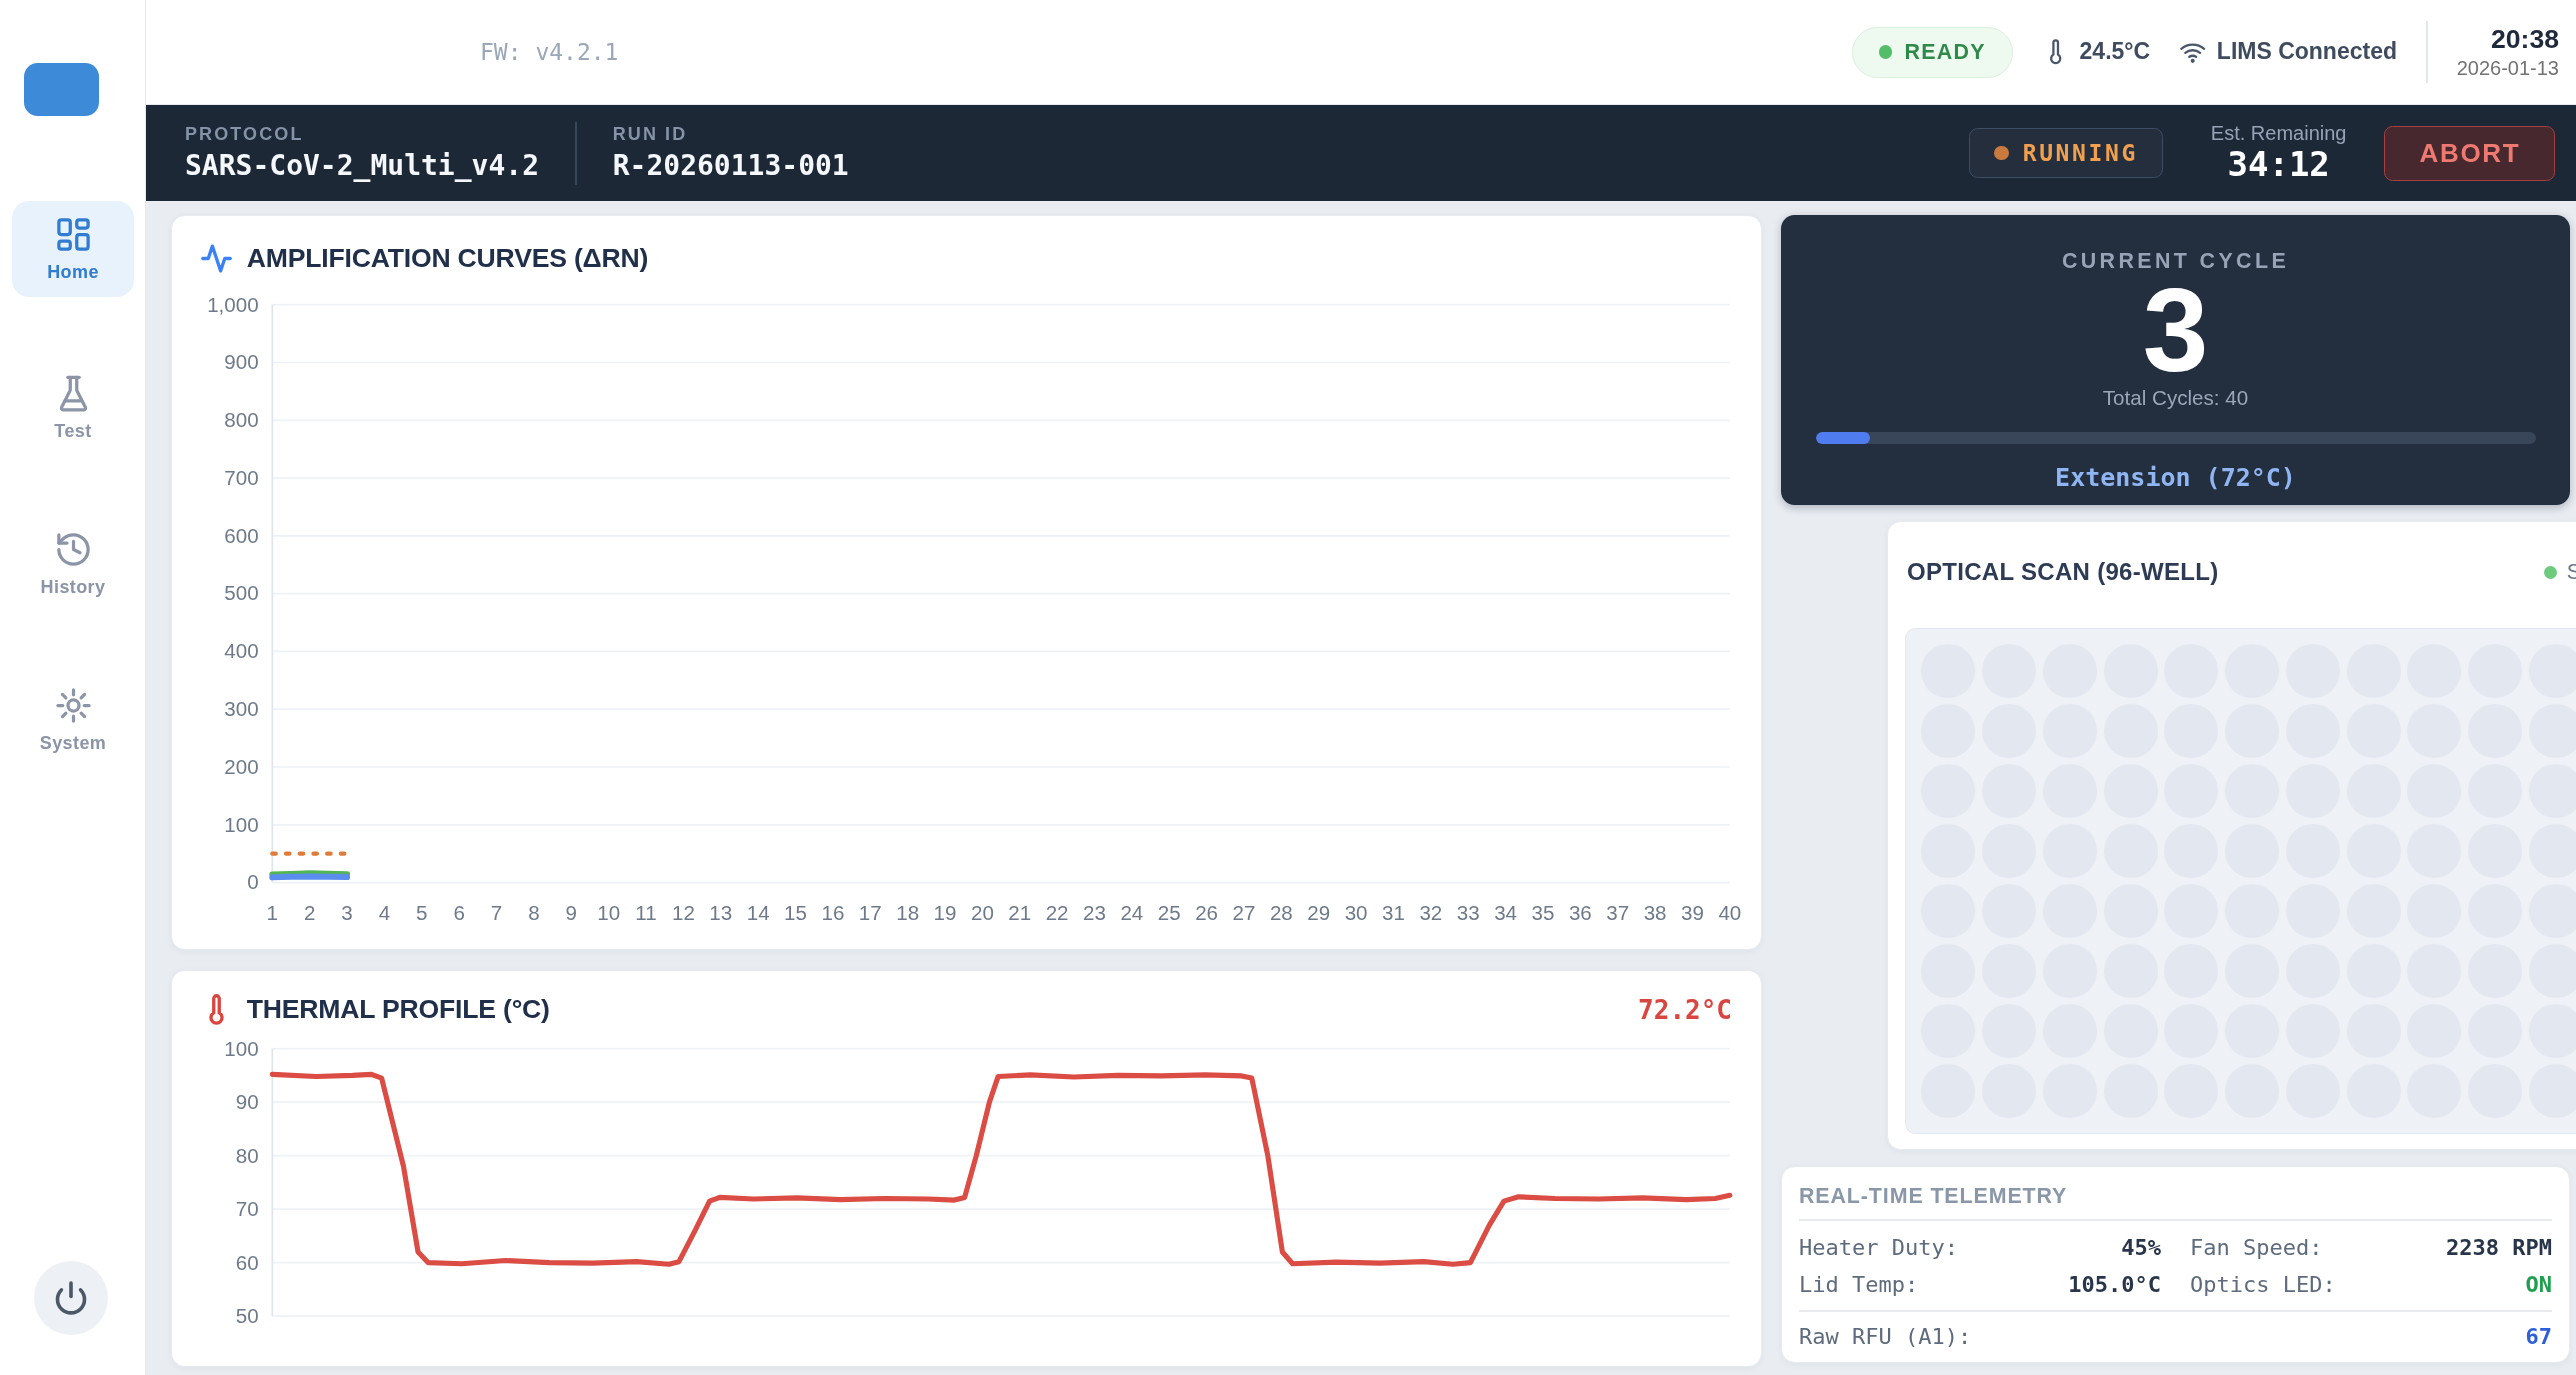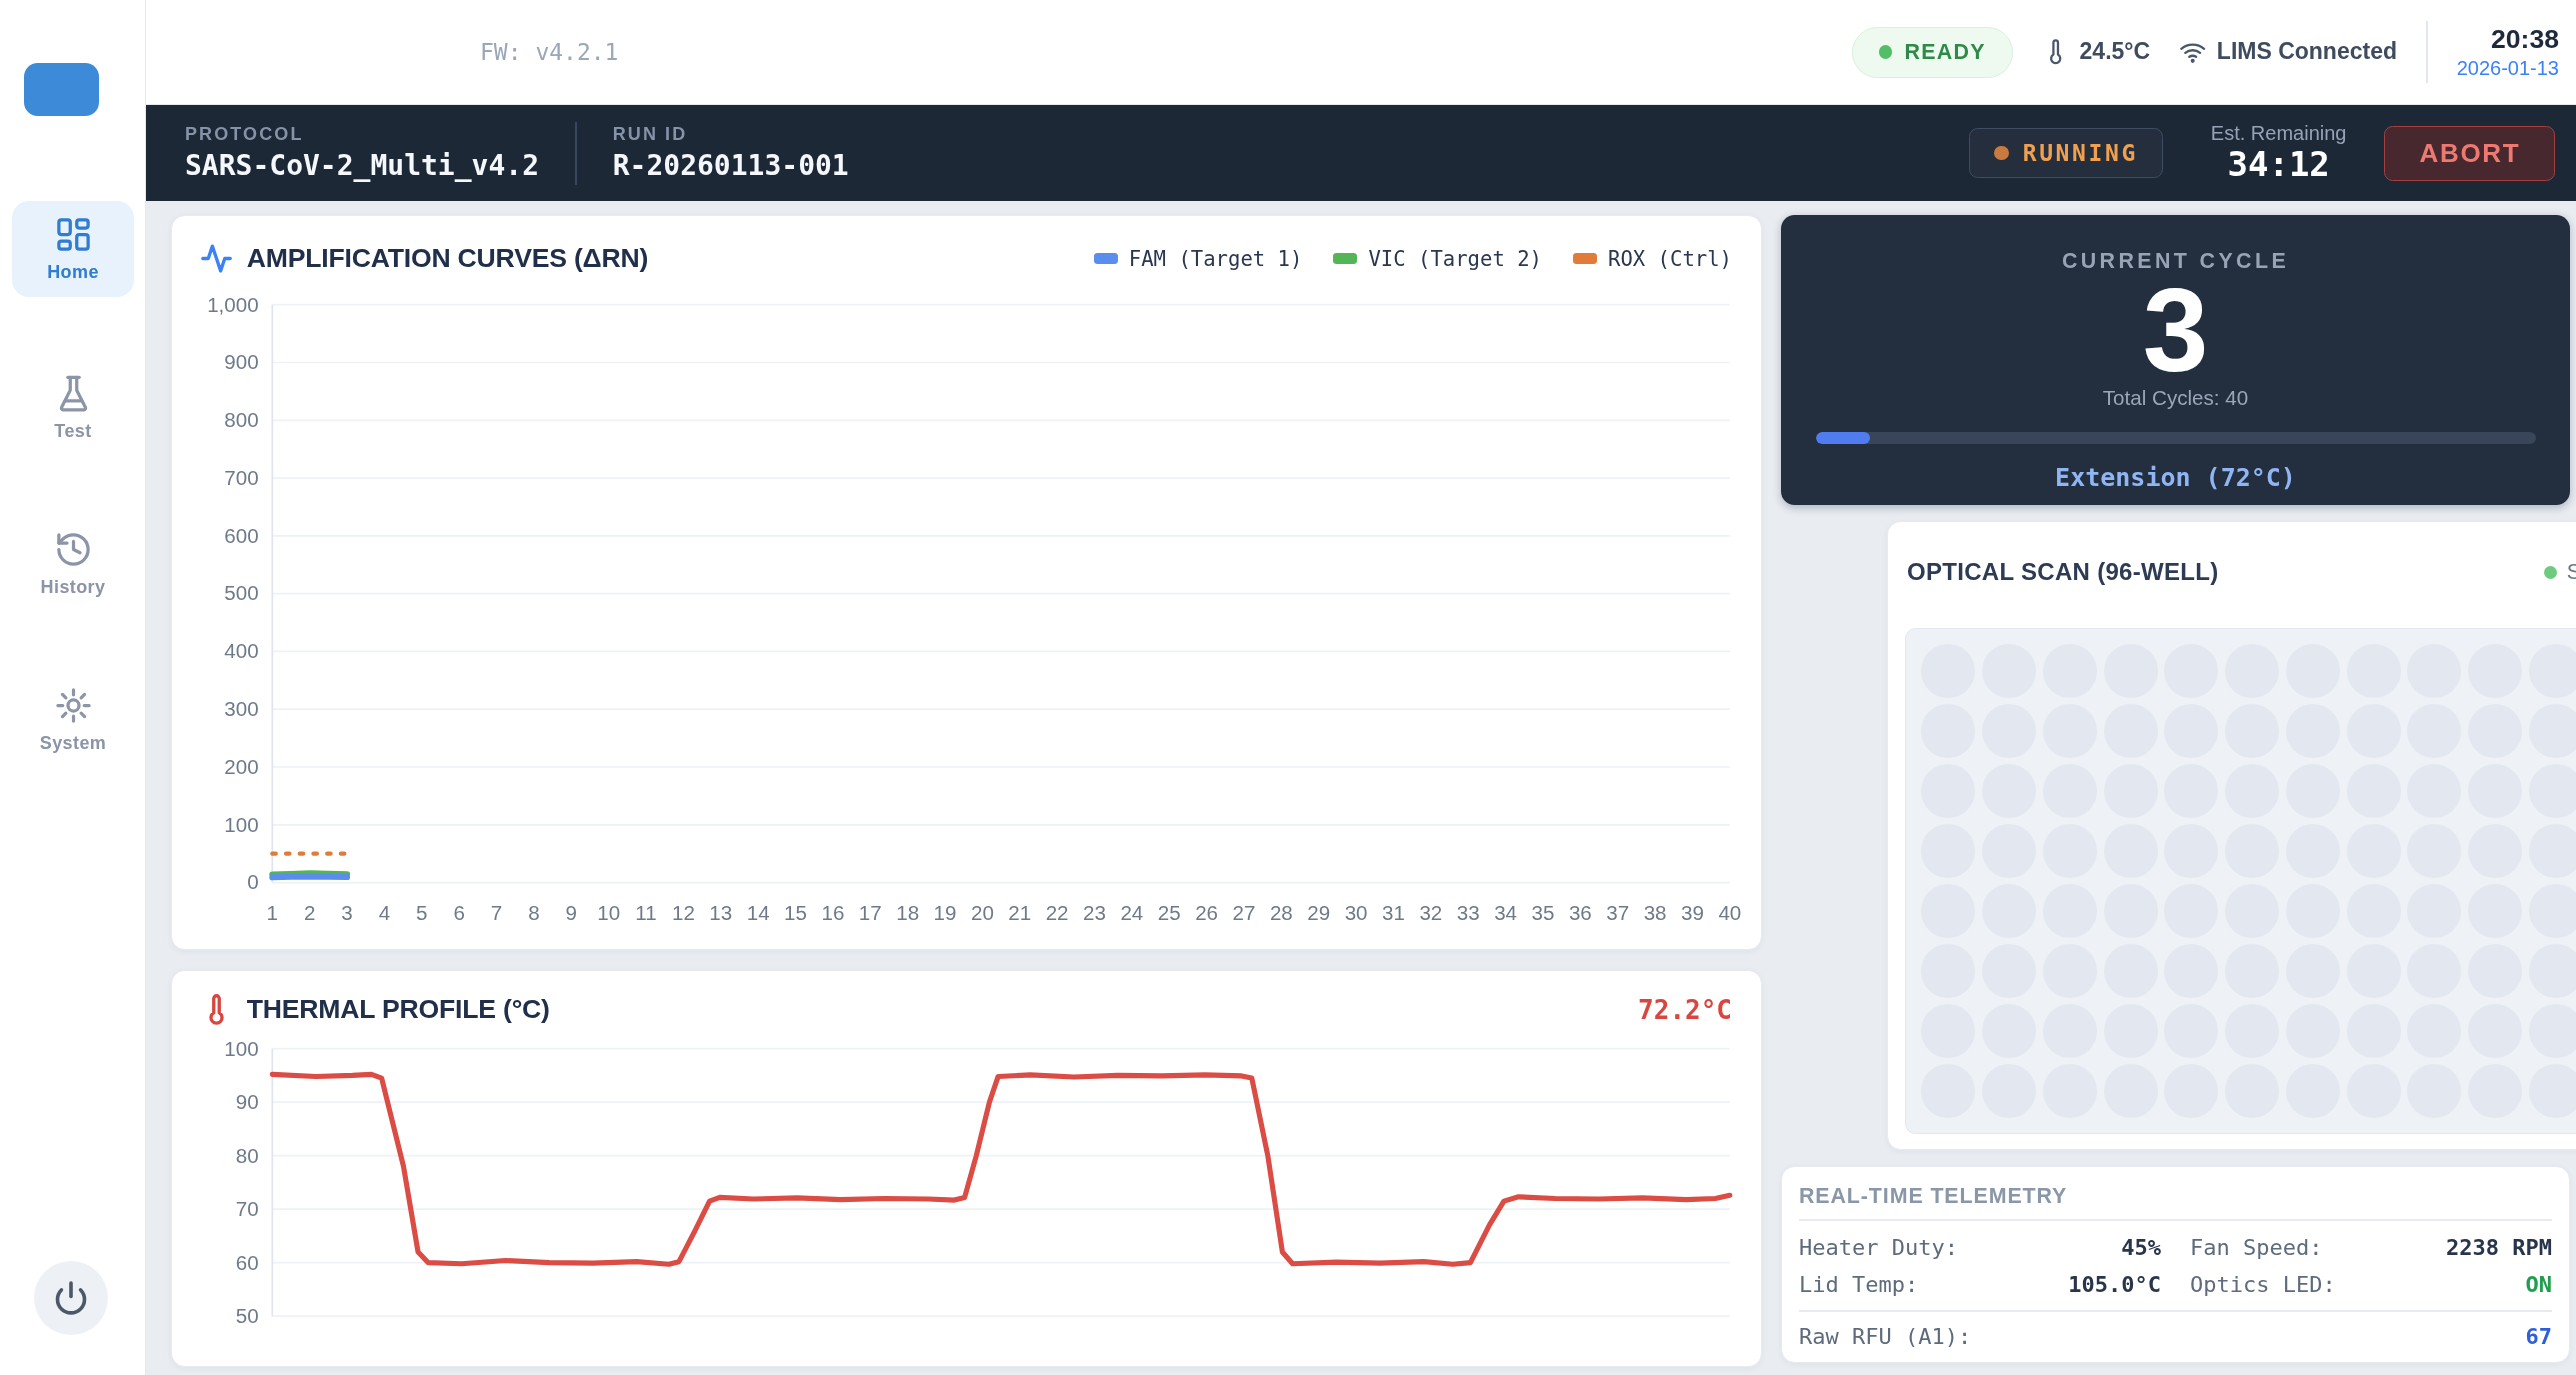--- a/index.html
+++ b/index.html
@@ -28,21 +28,21 @@
   .ready-pill{display:flex;align-items:center;gap:12px;height:51px;padding:0 26px;border-radius:27.4px;
               background:#eefaf0;border:1.7px solid #d8f0dc;box-sizing:border-box;}
   .dot{border-radius:50%;display:inline-block;}
   .ready-dot{width:13.7px;height:13.7px;background:#53bd68;}
   .ready-text{font-size:21.4px;font-weight:700;color:#2f8a4a;letter-spacing:1.3px;}
   .top-metric{display:flex;align-items:center;gap:10.3px;font-size:23px;color:#3f4b5e;font-weight:600;}
   .top-metric svg{width:27.4px;height:27.4px;stroke:#4a576b;fill:none;stroke-width:2;stroke-linecap:round;stroke-linejoin:round;}
   .v-divider{width:1.7px;height:62px;background:#e1e7ef;}
   .clock{ text-align:right;line-height:1.25;}
   .clock .time{font-size:26.6px;font-weight:700;color:#1f2b3d;}
-  .clock .date{font-size:20px;color:#3b82f6;}
+  .clock .date{font-size:20px;color:#737373;}
 
   
   .nda{position:absolute;left:17px;top:12px;width:448px;height:108px;background:#050505;z-index:9;
        display:flex;align-items:center;justify-content:center;}
   .nda span{font-size:93px;color:#e8391f;letter-spacing:5.1px;line-height:1;}
 
   
   .runbar{position:absolute;left:146px;top:105px;width:2430px;height:96px;background:#1d2836;
           display:flex;align-items:center;box-sizing:border-box;padding:0 20.6px 0 39px;z-index:3;}
   .run-field{line-height:1.2;}
@@ -223,34 +223,20 @@
   </section>
 
   <section class="card amp-card">
     <div class="card-head amp-head">
       <span class="head-icon">
         <svg viewBox="0 0 24 24" stroke="#3b82f6">
             <path d="M22 12h-4l-3 9L9 3l-3 9H2"></path>
           </svg>
       </span>
       <span class="card-title">AMPLIFICATION CURVES (ΔRN)</span>
-      <div class="legend">
-        <div class="legend-item">
-          <span class="legend-swatch" style="background-color: rgb(91, 141, 239);"></span>
-          <span class="legend-label mono">FAM (Target 1)</span>
-        </div>
-        <div class="legend-item">
-          <span class="legend-swatch" style="background-color: rgb(83, 181, 86);"></span>
-          <span class="legend-label mono">VIC (Target 2)</span>
-        </div>
-        <div class="legend-item">
-          <span class="legend-swatch" style="background-color: rgb(224, 123, 57);"></span>
-          <span class="legend-label mono">ROX (Ctrl)</span>
-        </div>
-      </div>
     </div>
     <svg class="chart-svg" style="top:73px;" width="1587" height="659" viewBox="0 0 1851 768">
         <line x1="117" y1="692" x2="1817" y2="692" stroke="#eef2f6" stroke-width="2"></line>
         <text class="tick" x="101" y="700" text-anchor="end">0</text>
         <line x1="117" y1="624.6" x2="1817" y2="624.6" stroke="#eef2f6" stroke-width="2"></line>
         <text class="tick" x="101" y="632.6" text-anchor="end">100</text>
         <line x1="117" y1="557.2" x2="1817" y2="557.2" stroke="#eef2f6" stroke-width="2"></line>
         <text class="tick" x="101" y="565.2" text-anchor="end">200</text>
         <line x1="117" y1="489.79999999999995" x2="1817" y2="489.79999999999995" stroke="#eef2f6" stroke-width="2"></line>
         <text class="tick" x="101" y="497.79999999999995" text-anchor="end">300</text>

